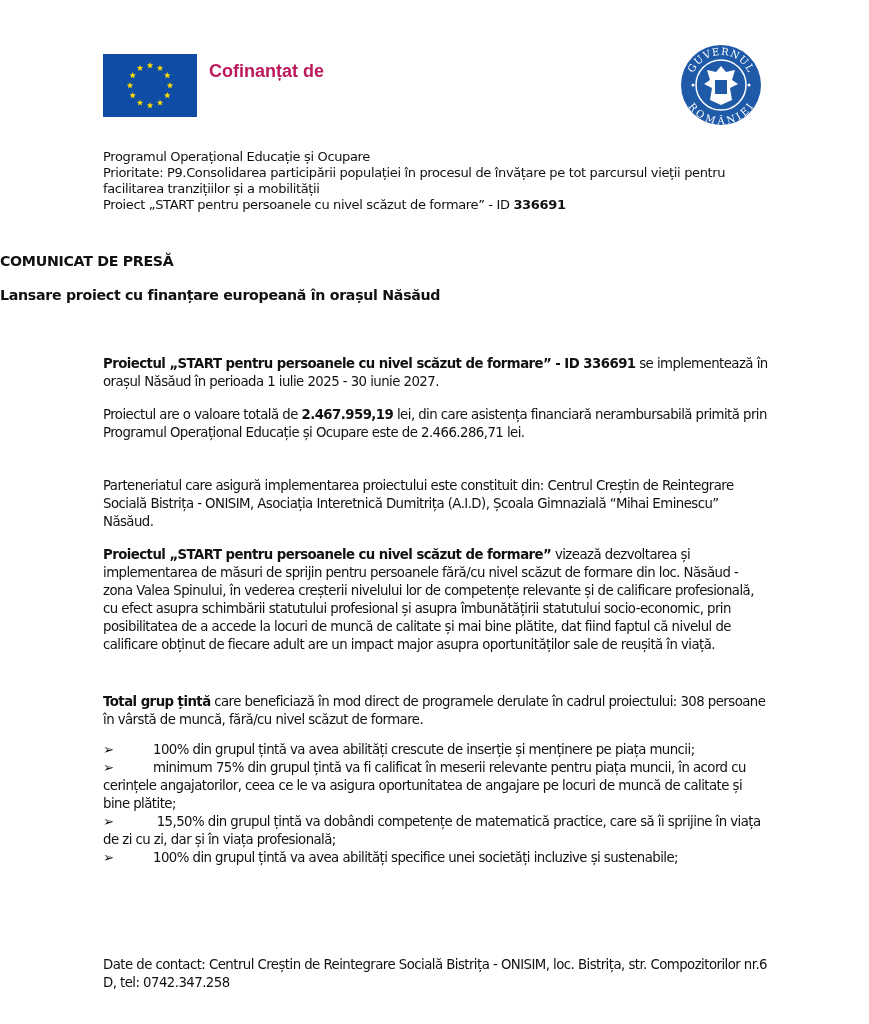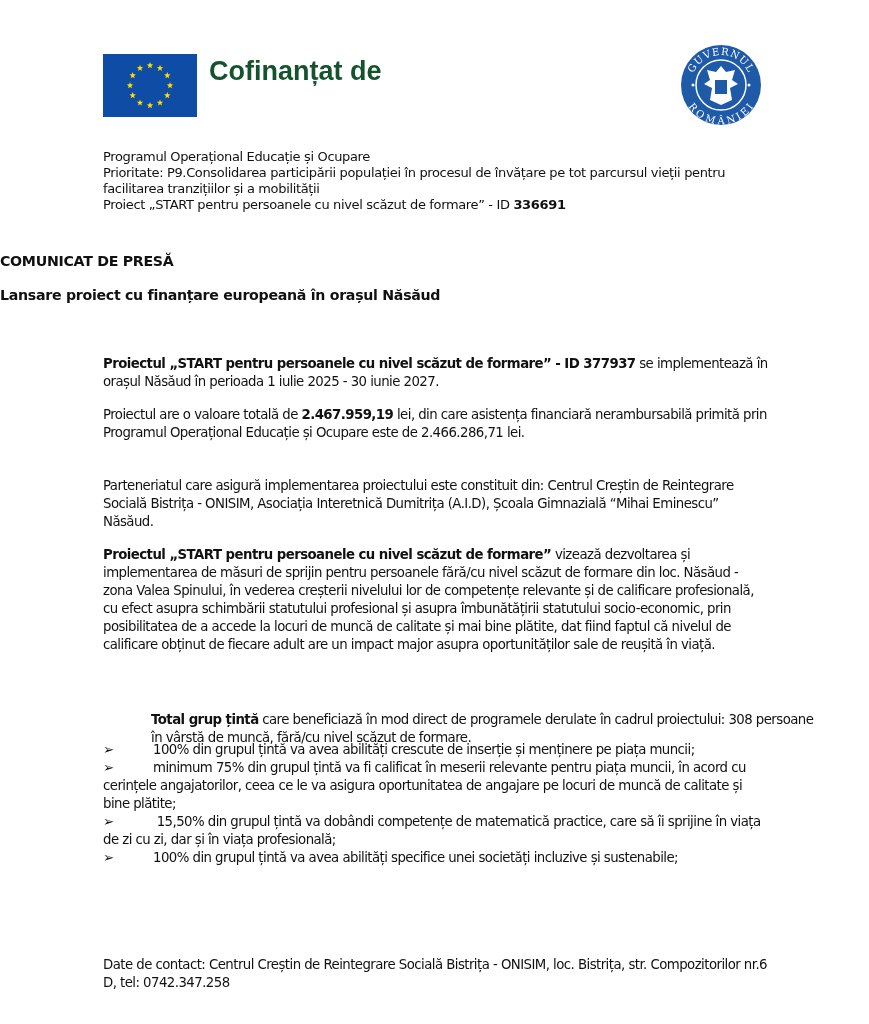--- a/index.html
+++ b/index.html
@@ -1,38 +1,38 @@
 <!DOCTYPE html>
 <html><head>
   <meta charset="utf-8">
   <style>
     * { margin: 0; padding: 0; box-sizing: border-box; }
     html, body { width: 869px; height: 1024px; background: #ffffff; overflow: hidden; }
     body { position: relative; font-family: "DejaVu Sans Condensed", "DejaVu Sans", sans-serif; color: #111; }
 
     .eu-flag { position: absolute; left: 103px; top: 54px; width: 94px; height: 63px; background: #0f4ca6; }
     .eu-flag svg { width: 100%; height: 100%; display: block; }
-    .eu-text { position: absolute; left: 209px; top: 58px; color: #14532d; font-family: "Liberation Sans", sans-serif; font-weight: bold; font-size: 27px; line-height: 26px; }
+    .eu-text { position: absolute; left: 209px; top: 58px; color: #be185d; font-family: "Liberation Sans", sans-serif; font-weight: bold; font-size: 18px; line-height: 26px; }
     .gov-seal { position: absolute; left: 680px; top: 44px; width: 82px; height: 82px; }
     .gov-seal svg { width: 100%; height: 100%; display: block; }
 
     .header-info { position: absolute; left: 103px; top: 149px; width: 680px; font-size: 13px; line-height: 16px; font-family: "DejaVu Sans", sans-serif; letter-spacing: -0.35px; }
     .header-info .b { font-weight: bold; }
 
     .title { position: absolute; left: 0; width: 869px; text-align: left; font-weight: bold; font-family: "DejaVu Sans", sans-serif; letter-spacing: -0.3px; }
     .title.t1 { top: 253px; font-size: 14.2px; }
     .title.t2 { top: 287px; font-size: 14.2px; }
 
     .body-text { position: absolute; left: 103px; width: 665px; font-family: "DejaVu Sans", sans-serif; font-size: 13.3px; line-height: 18px; letter-spacing: -0.55px; }
     .body-text b { font-weight: bold; }
     .p1 { top: 355px; }
     .p2 { top: 406px; }
     .p3 { top: 477px; }
     .p4 { top: 546px; }
-    .p5 { top: 711px; margin-left: 48px; }
+    .p5 { top: 693px; }
     .p6 { top: 741px; }
     .p7 { top: 956px; }
     .bullet-line .arrow { display: inline-block; width: 50px; }
   </style>
 </head>
 <body>
 
 <div class="eu-flag">
   <svg viewBox="0 0 94 63">
     <g fill="#ffdd00" id="stars">
@@ -79,21 +79,21 @@
 <div class="header-info">
   <div>Programul Operațional Educație și Ocupare</div>
   <div>Prioritate: P9.Consolidarea participării populației în procesul de învățare pe tot parcursul vieții pentru</div>
   <div>facilitarea tranzițiilor și a mobilității</div>
   <div><span>Proiect „START pentru persoanele cu nivel scăzut de formare” - ID </span><span class="b">336691</span></div>
 </div>
 
 <div class="title t1">COMUNICAT DE PRESĂ</div>
 <div class="title t2">Lansare proiect cu finanțare europeană în orașul Năsăud</div>
 
-<div class="body-text p1"><b>Proiectul „START pentru persoanele cu nivel scăzut de formare” - ID 377937</b><span> se implementează în orașul Năsăud în perioada 1 iulie 2025 - 30 iunie 2027.</span></div>
+<div class="body-text p1"><b>Proiectul „START pentru persoanele cu nivel scăzut de formare” - ID 336691</b><span> se implementează în orașul Năsăud în perioada 1 iulie 2025 - 30 iunie 2027.</span></div>
 
 <div class="body-text p2"><span>Proiectul are o valoare totală de </span><b>2.467.959,19</b><span> lei, din care asistența financiară nerambursabilă primită prin Programul Operațional Educație și Ocupare este de 2.466.286,71 lei.</span></div>
 
 <div class="body-text p3">Parteneriatul care asigură implementarea proiectului este constituit din: Centrul Creștin de Reintegrare Socială Bistrița - ONISIM, Asociația Interetnică Dumitrița (A.I.D), Școala Gimnazială “Mihai Eminescu” Năsăud.</div>
 
 <div class="body-text p4"><b>Proiectul „START pentru persoanele cu nivel scăzut de formare”</b><span> vizează dezvoltarea și implementarea de măsuri de sprijin pentru persoanele fără/cu nivel scăzut de formare din loc. Năsăud - zona Valea Spinului, în vederea creșterii nivelului lor de competențe relevante și de calificare profesională, cu efect asupra schimbării statutului profesional și asupra îmbunătățirii statutului socio-economic, prin posibilitatea de a accede la locuri de muncă de calitate și mai bine plătite, dat fiind faptul că nivelul de calificare obținut de fiecare adult are un impact major asupra oportunităților sale de reușită în viață.</span></div>
 
 <div class="body-text p5"><b>Total grup țintă</b><span> care beneficiază în mod direct de programele derulate în cadrul proiectului: 308 persoane în vârstă de muncă, fără/cu nivel scăzut de formare.</span></div>
 
 <div class="body-text p6">

